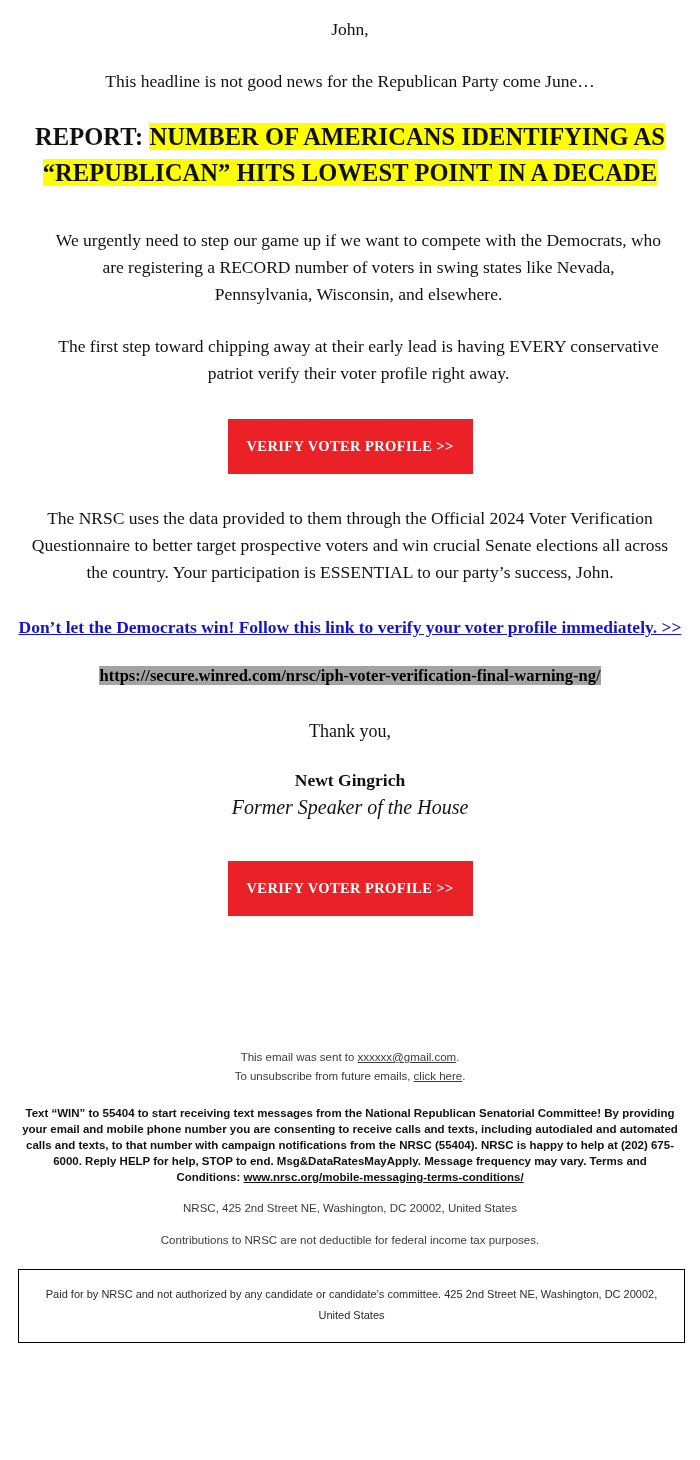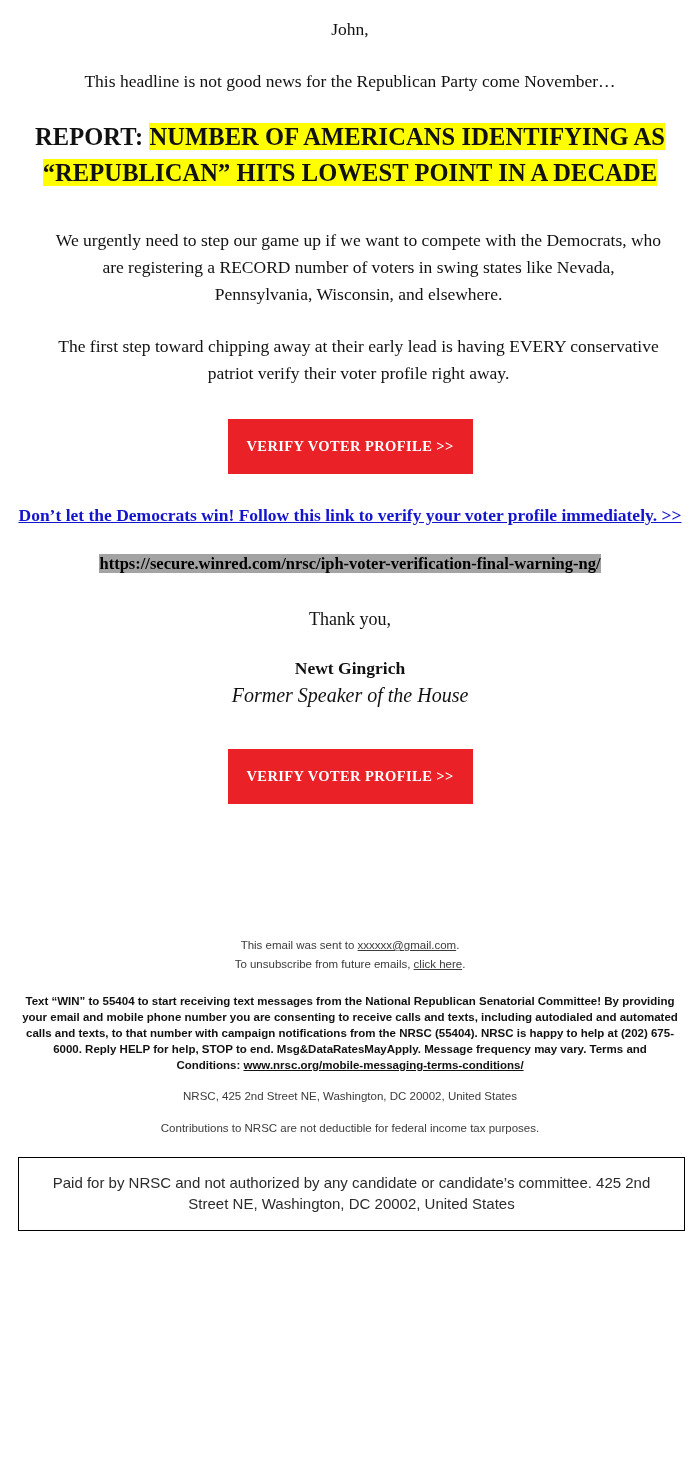--- a/index.html
+++ b/index.html
@@ -220,47 +220,48 @@
 
   .disclaimer-box {
     box-sizing: border-box;
     margin: 20px 15px 0 18px;
     border: 1px solid #000000;
     padding: 14px 22px 16px 22px;
     text-align: center;
   }
   .disclaimer-text {
     font-family: "Liberation Sans", "DejaVu Sans", sans-serif;
-    font-size: 15px;
+    font-size: 11px;
     line-height: 21px;
     color: #2b2b2b;
     margin: 0;
   }
 </style>
 </head>
 <body>
 
 <div class="email-body">
 
   <div class="serif-block">
 
     <p class="greeting">John,</p>
 
-    <p class="lede">This headline is not good news for the Republican Party come November…</p>
+    <p class="lede">This headline is not good news for the Republican Party come June…</p>
 
     <h1 class="headline"><span>REPORT: </span><span class="hl">NUMBER OF AMERICANS IDENTIFYING AS “REPUBLICAN” HITS LOWEST POINT IN A DECADE</span></h1>
 
     <p class="para p1">We urgently need to step our game up if we want to compete with the Democrats, who are registering a RECORD number of voters in swing states like Nevada, Pennsylvania, Wisconsin, and elsewhere.</p>
 
     <p class="para p2">The first step toward chipping away at their early lead is having EVERY conservative patriot verify their voter profile right away.</p>
 
     <div class="cta-wrap first">
       <a class="cta-button" href="#" style="background: rgb(234, 33, 39); color: rgb(255, 255, 255);">VERIFY VOTER PROFILE &gt;&gt;</a>
     </div>
 
+    <p class="para p3">The NRSC uses the data provided to them through the Official 2024 Voter Verification Questionnaire to better target prospective voters and win crucial Senate elections all across the country. Your participation is ESSENTIAL to our party’s success, John.</p>
 
     <div class="big-link-wrap">
       <a class="big-link" href="#" style="color: rgb(20, 20, 204);">Don’t let the Democrats win! Follow this link to verify your voter profile immediately. &gt;&gt;</a>
     </div>
 
     <div class="url-wrap">
       <a class="url-text" href="#" style="background: #a3a3a3;">https://secure.winred.com/nrsc/iph-voter-verification-final-warning-ng/</a>
     </div>
 
     <p class="thanks">Thank you,</p>

